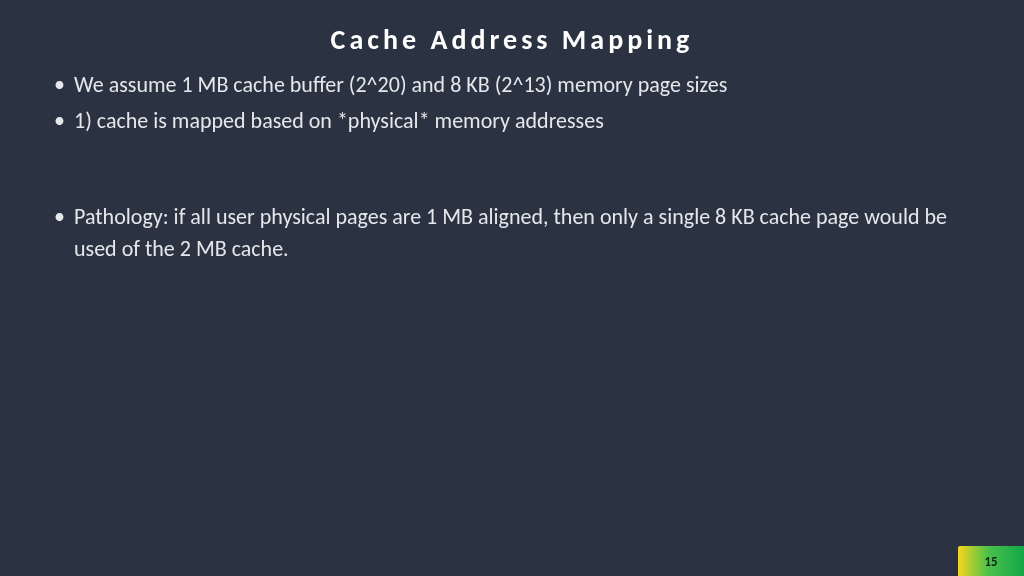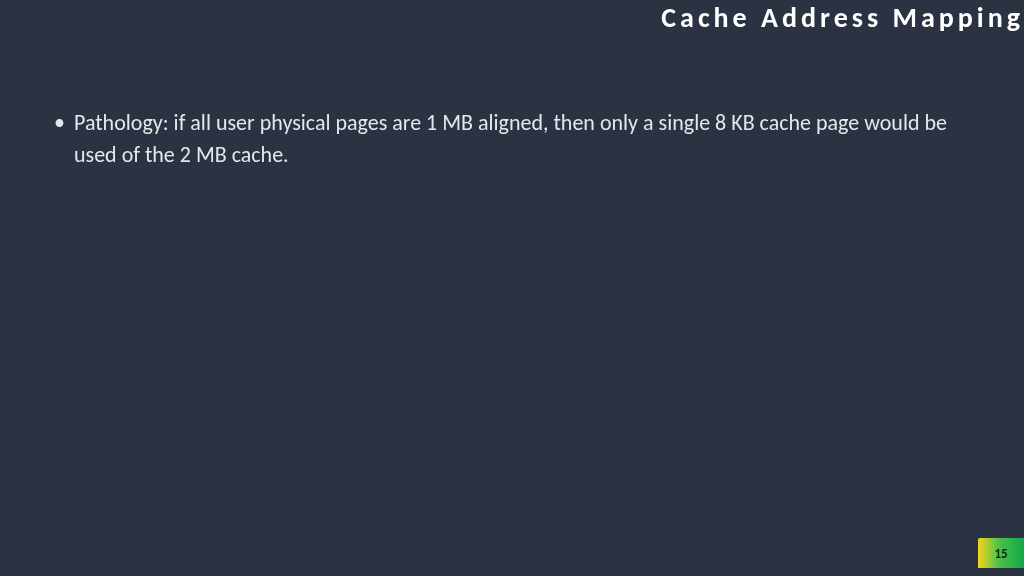--- a/index.html
+++ b/index.html
@@ -12,25 +12,26 @@
     background: #2b3241;
     color: #e9ecef;
   }
   .slide {
     position: relative;
     width: 1024px;
     height: 576px;
     box-sizing: border-box;
   }
   .title {
-    text-align: right;
+    text-align: center;
     font-weight: 700;
     font-size: 28px;
     letter-spacing: 4px;
     color: #ffffff;
+    padding-top: 22px;
     padding-bottom: 12px;
   }
   .body {
     padding: 0 48px 0 48px;
   }
   ul.bullets {
     list-style: none;
     padding: 0;
     margin: 0;
   }
@@ -49,42 +50,44 @@
     top: 0;
     color: #e4e7eb;
     font-size: 22px;
   }
   .spacer {
     height: 30px;
   }
   .pagebadge {
     position: absolute;
     right: 0;
-    bottom: 8px;
-    width: 46px;
+    bottom: 0;
+    width: 66px;
     height: 30px;
     background: linear-gradient(90deg, #f7d51d 0%, #4cc24a 45%, #12a64a 100%);
     color: #0c2a12;
     font-size: 13px;
     font-weight: 600;
     display: flex;
     align-items: center;
     justify-content: center;
     border-top-left-radius: 2px;
   }
 </style>
 </head>
 <body>
 
 <div class="slide">
 
   <div class="title">Cache Address Mapping</div>
 
   <div class="body">
     <ul class="bullets">
+      <li>We assume 1 MB cache buffer (2^20) and 8 KB (2^13) memory page sizes</li>
+      <li>1) cache is mapped based on *physical* memory addresses</li>
     </ul>
     <div class="spacer"></div>
     <div class="spacer"></div>
     <ul class="bullets">
       <li>Pathology:  if all user physical pages are 1 MB aligned, then only a single 8 KB cache page would be used of the 2 MB cache.</li>
     </ul>
   </div>
 
   <div class="pagebadge">15</div>
 

